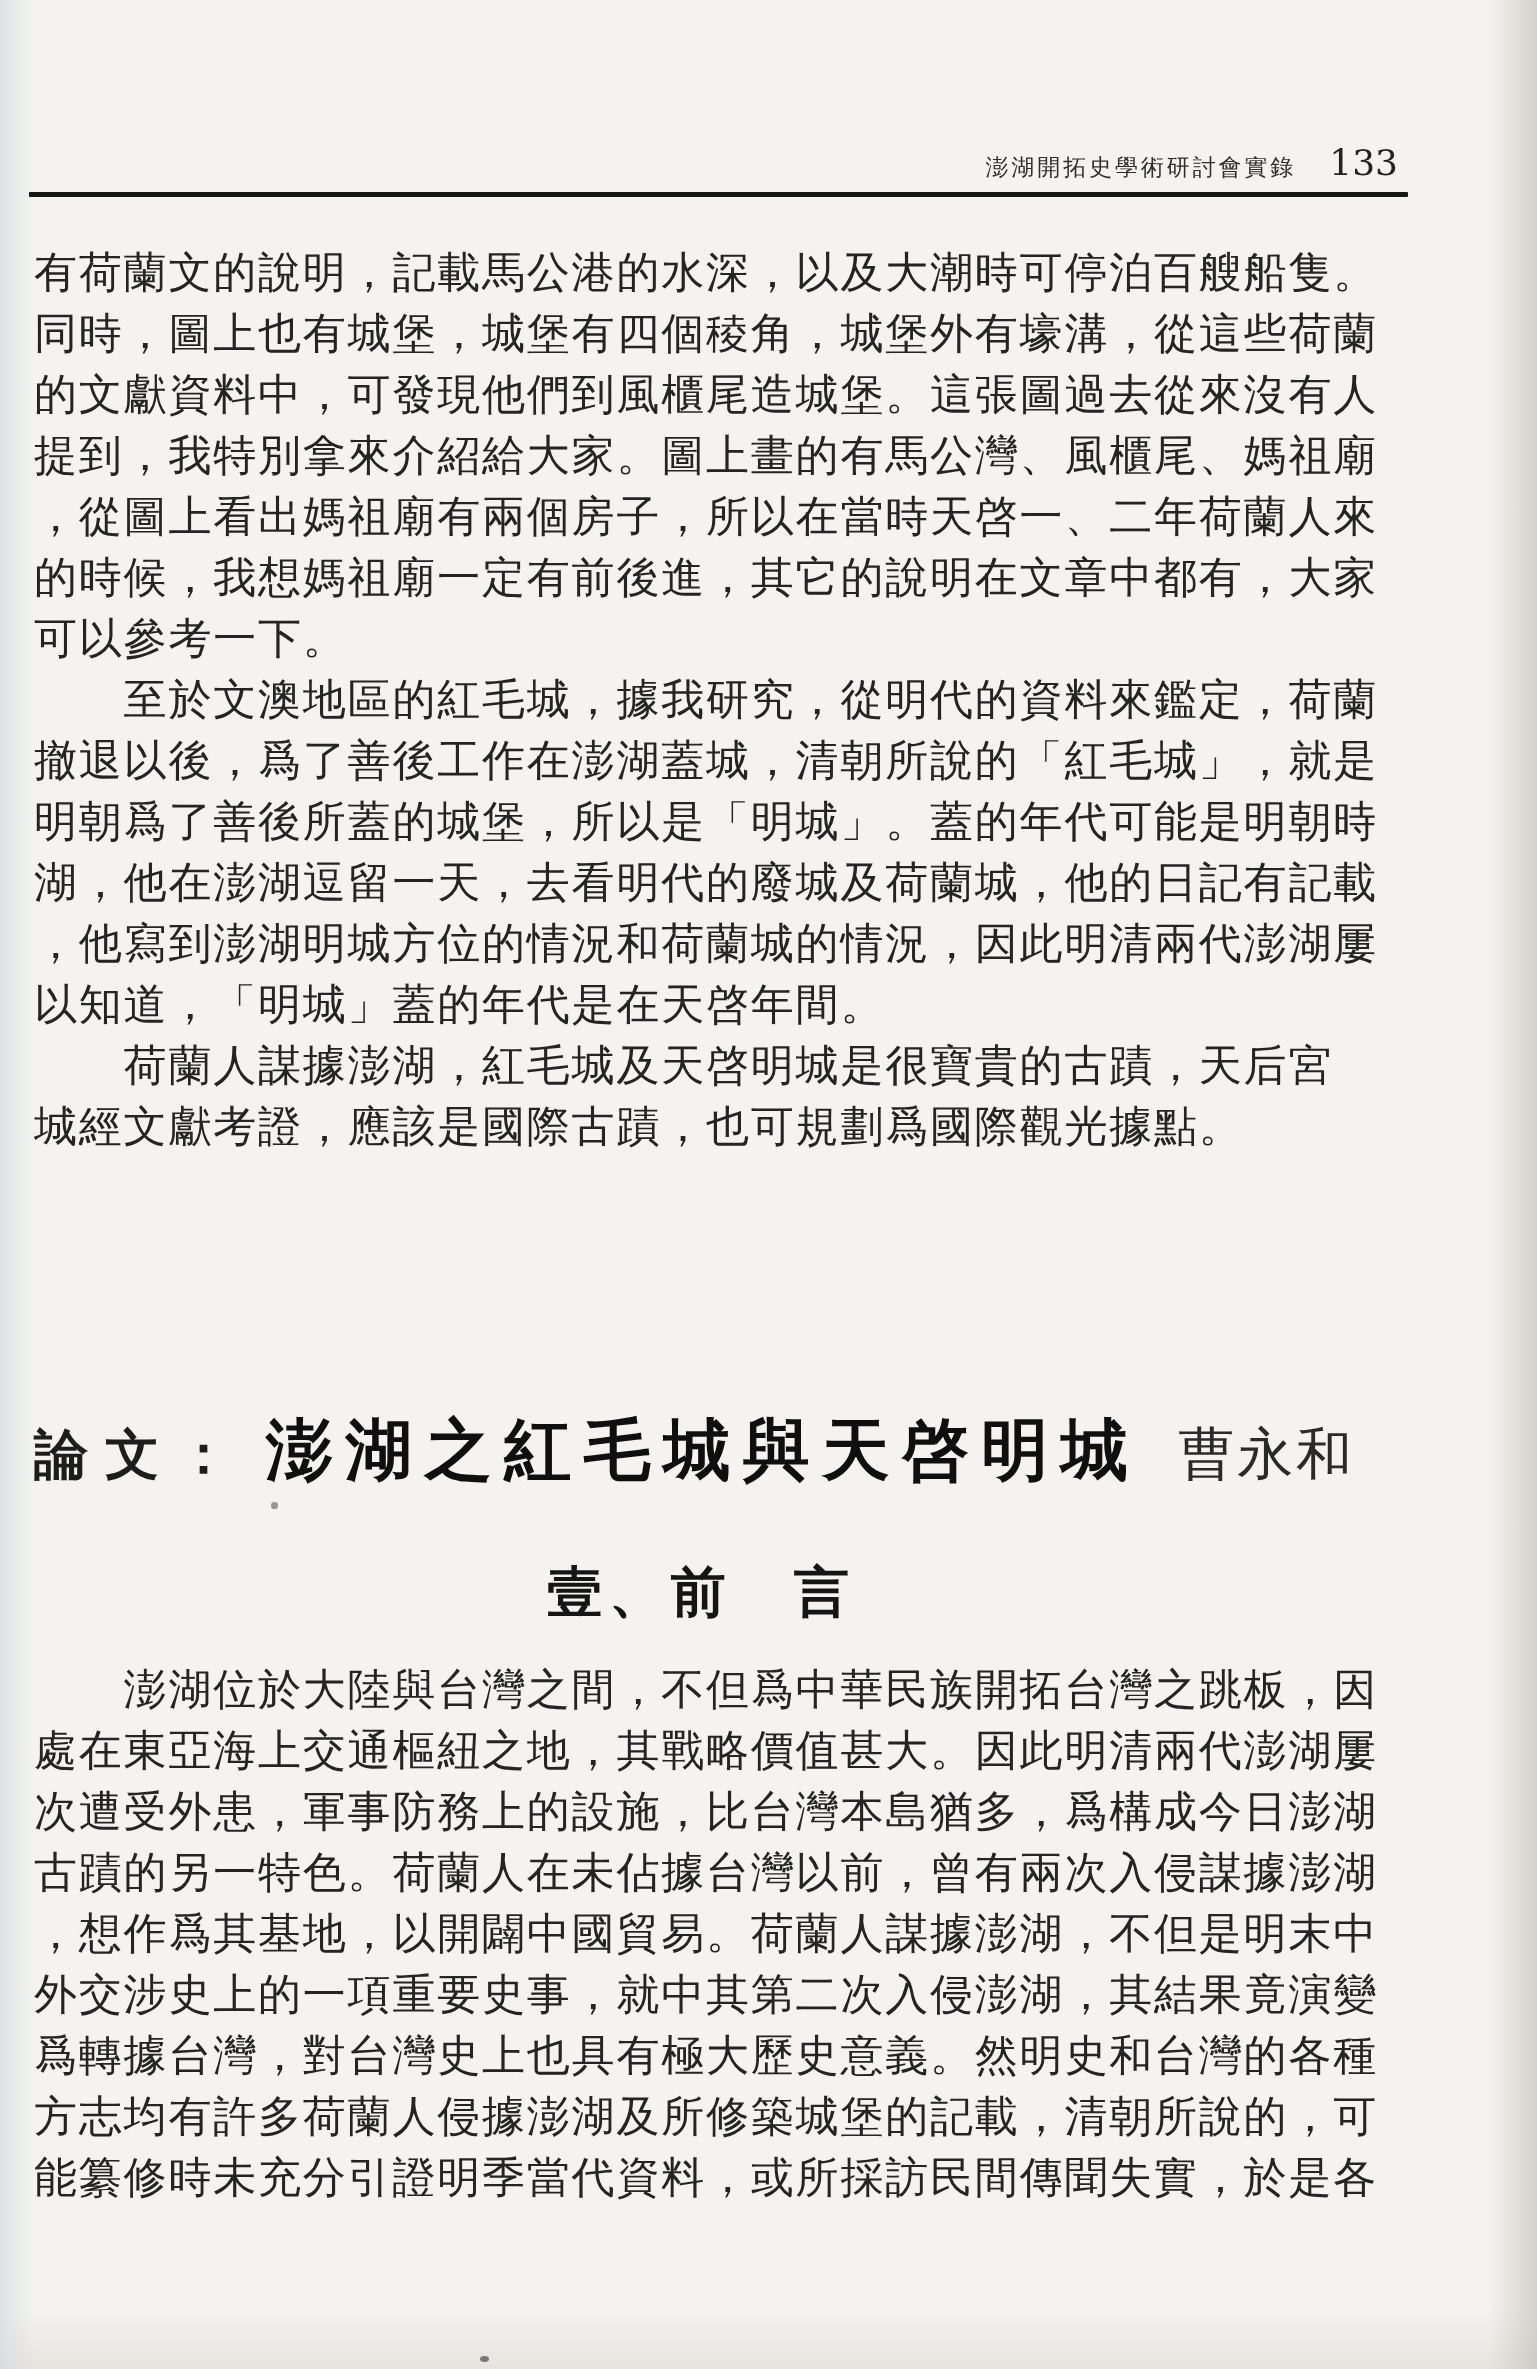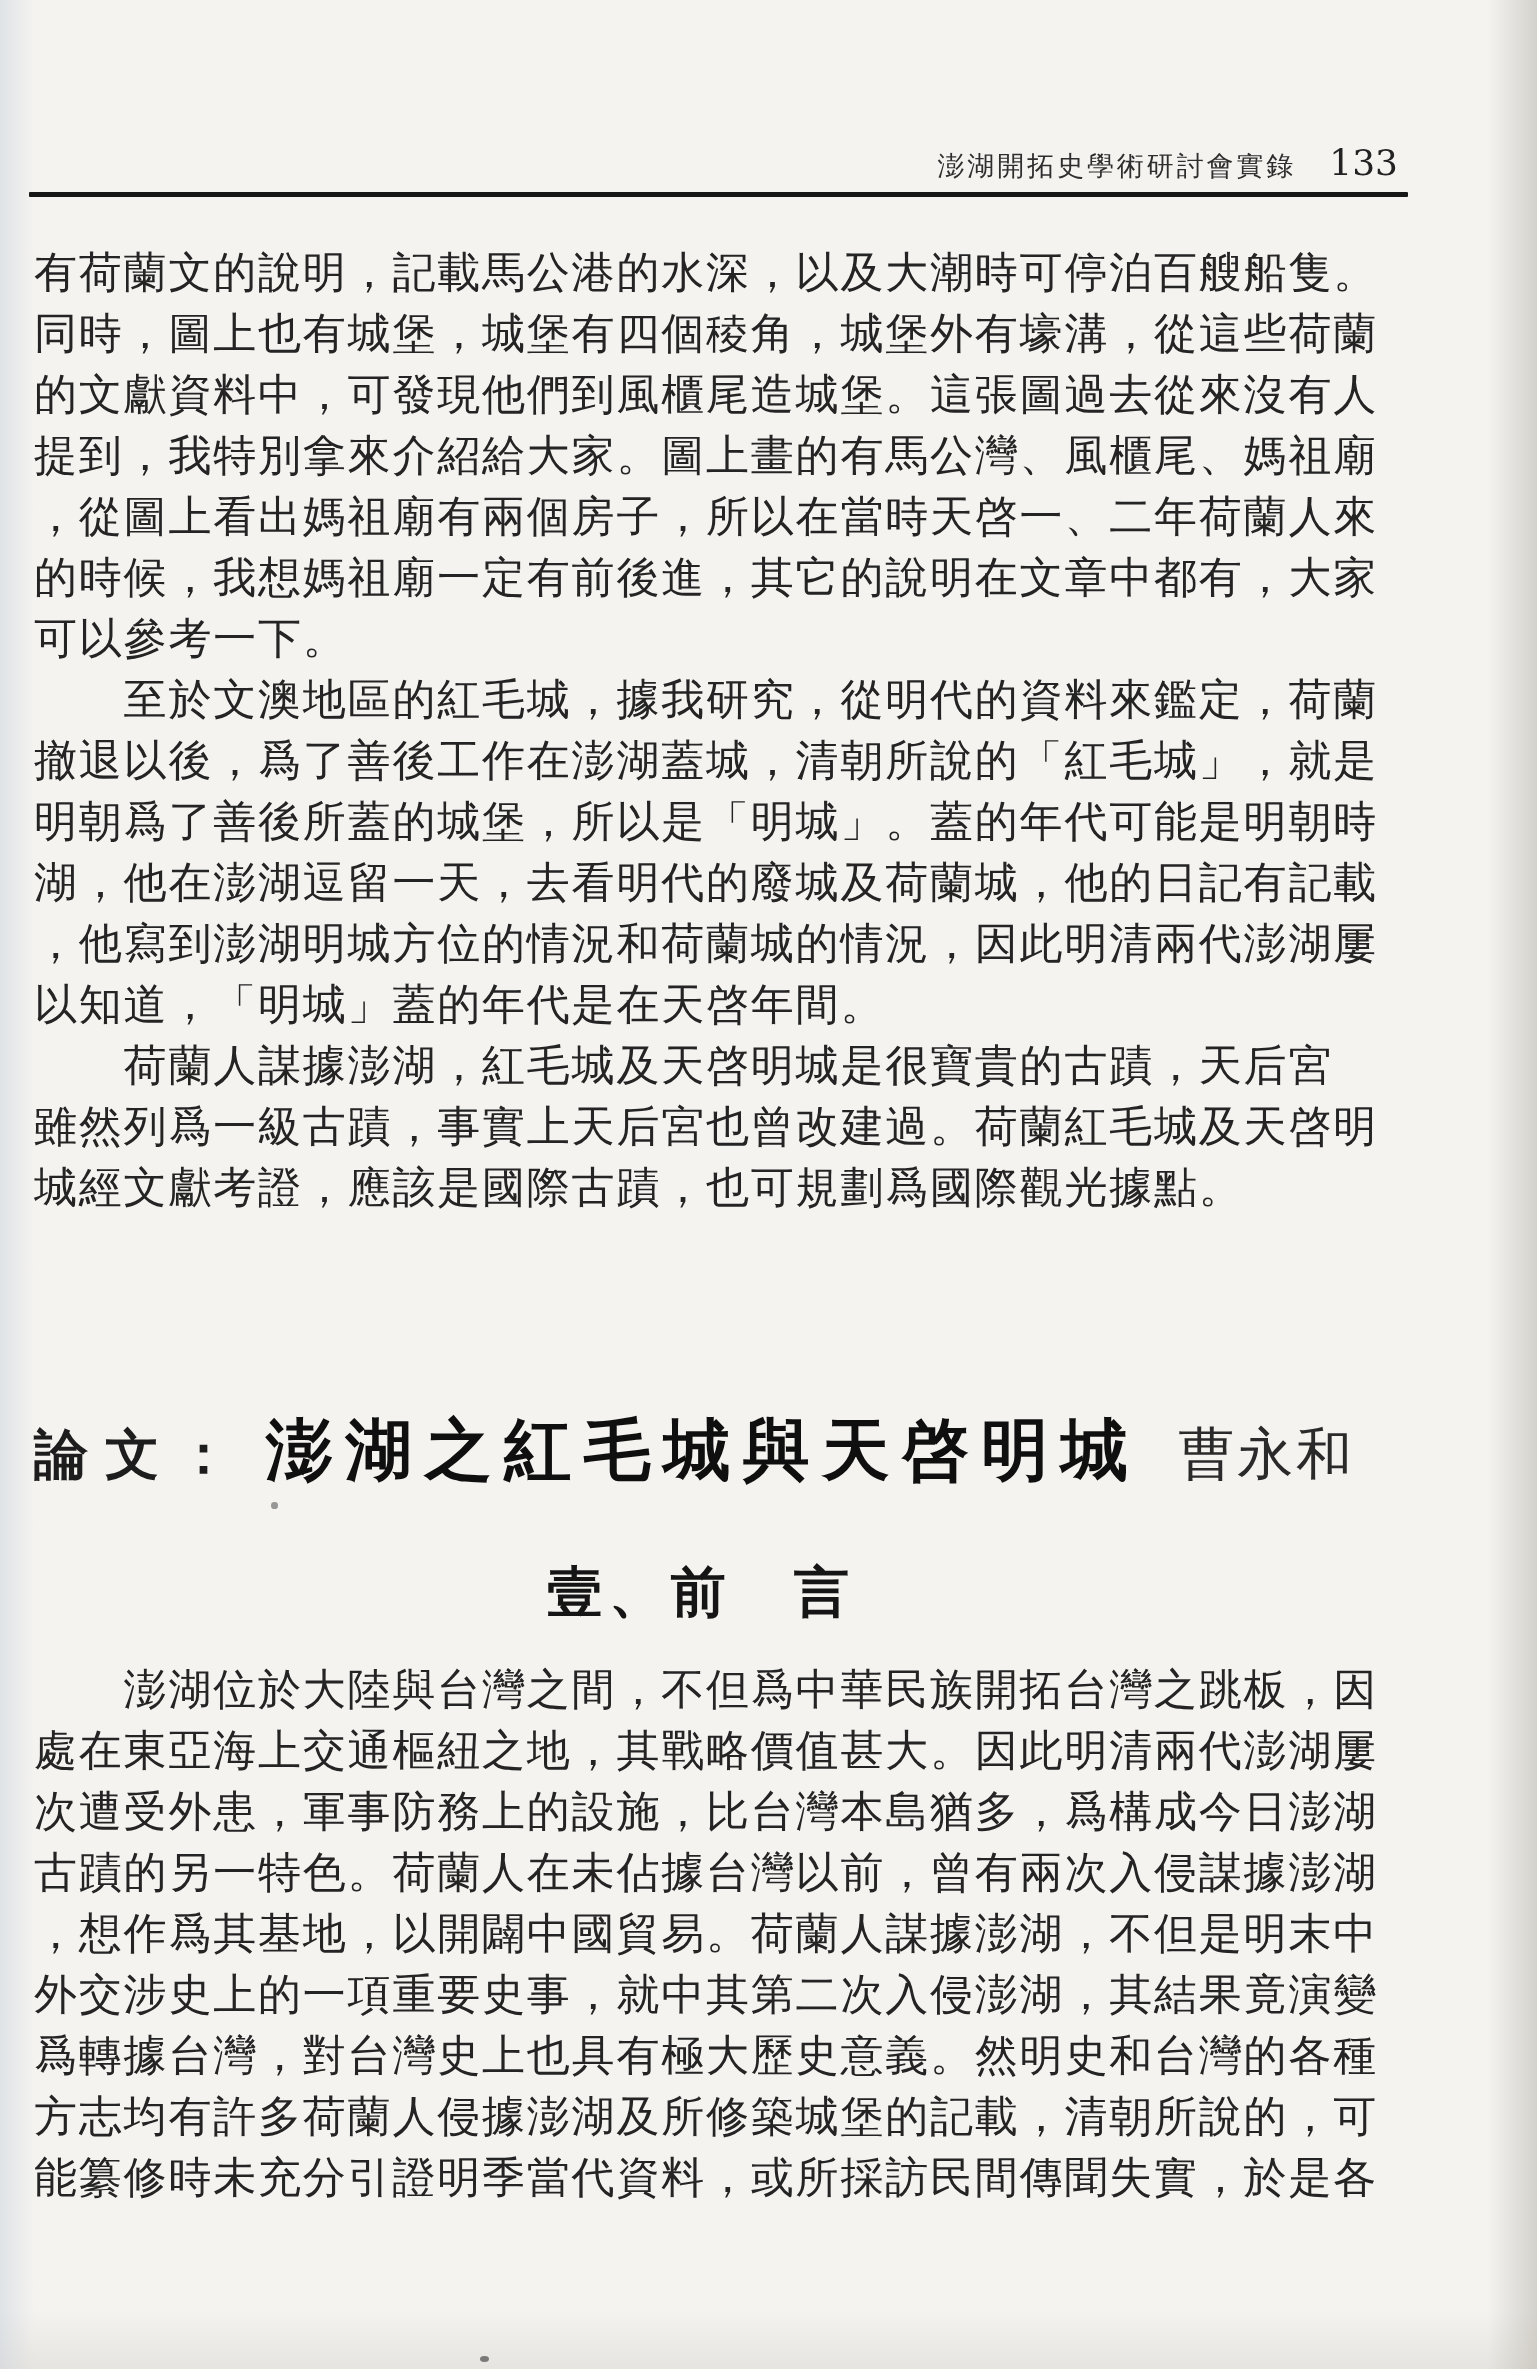--- a/index.html
+++ b/index.html
@@ -16,21 +16,21 @@
     color:#262626;
     overflow:hidden;
   }
 
   
   .running-header {
     position:absolute; top:142px; left:34px; width:1364px;
     display:flex; justify-content:flex-end; align-items:baseline; gap:33px;
   }
   .journal-title {
-    font-size:27px; letter-spacing:2.9px; color:#2e2e2e; white-space:nowrap;
+    font-size:23px; letter-spacing:2.9px; color:#2e2e2e; white-space:nowrap;
   }
   .page-number { font-size:36px; color:#222; }
   .header-rule {
     position:absolute; top:192px; left:29px; width:1379px; height:4.8px;
     background:#161616; border-radius:1px;
   }
 
   
   .text-block { position:absolute; left:34px; width:1351px; }
   .tline {
@@ -90,21 +90,20 @@
       <div class="tline">，從圖上看出媽祖廟有兩個房子，所以在當時天啓一、二年荷蘭人來</div>
       <div class="tline">的時候，我想媽祖廟一定有前後進，其它的說明在文章中都有，大家</div>
       <div class="tline">可以參考一下。</div>
       <div class="tline">　　至於文澳地區的紅毛城，據我研究，從明代的資料來鑑定，荷蘭</div>
       <div class="tline">撤退以後，爲了善後工作在澎湖蓋城，清朝所說的「紅毛城」，就是</div>
       <div class="tline">明朝爲了善後所蓋的城堡，所以是「明城」。蓋的年代可能是明朝時</div>
       <div class="tline">湖，他在澎湖逗留一天，去看明代的廢城及荷蘭城，他的日記有記載</div>
       <div class="tline">，他寫到澎湖明城方位的情況和荷蘭城的情況，因此明清兩代澎湖屢</div>
       <div class="tline">以知道，「明城」蓋的年代是在天啓年間。</div>
       <div class="tline">　　荷蘭人謀據澎湖，紅毛城及天啓明城是很寶貴的古蹟，天后宮</div>
-      <div class="tline">雖然列爲一級古蹟，事實上天后宮也曾改建過。荷蘭紅毛城及天啓明</div>
       <div class="tline">城經文獻考證，應該是國際古蹟，也可規劃爲國際觀光據點。</div>
     </div>
 
   <div class="article-title-row">
     <span class="article-label">論文：</span>
     <span class="article-title">澎湖之紅毛城與天啓明城</span>
     <span class="article-author">曹永和</span>
   </div>
 
   <div class="section-heading">壹、前　言</div>

